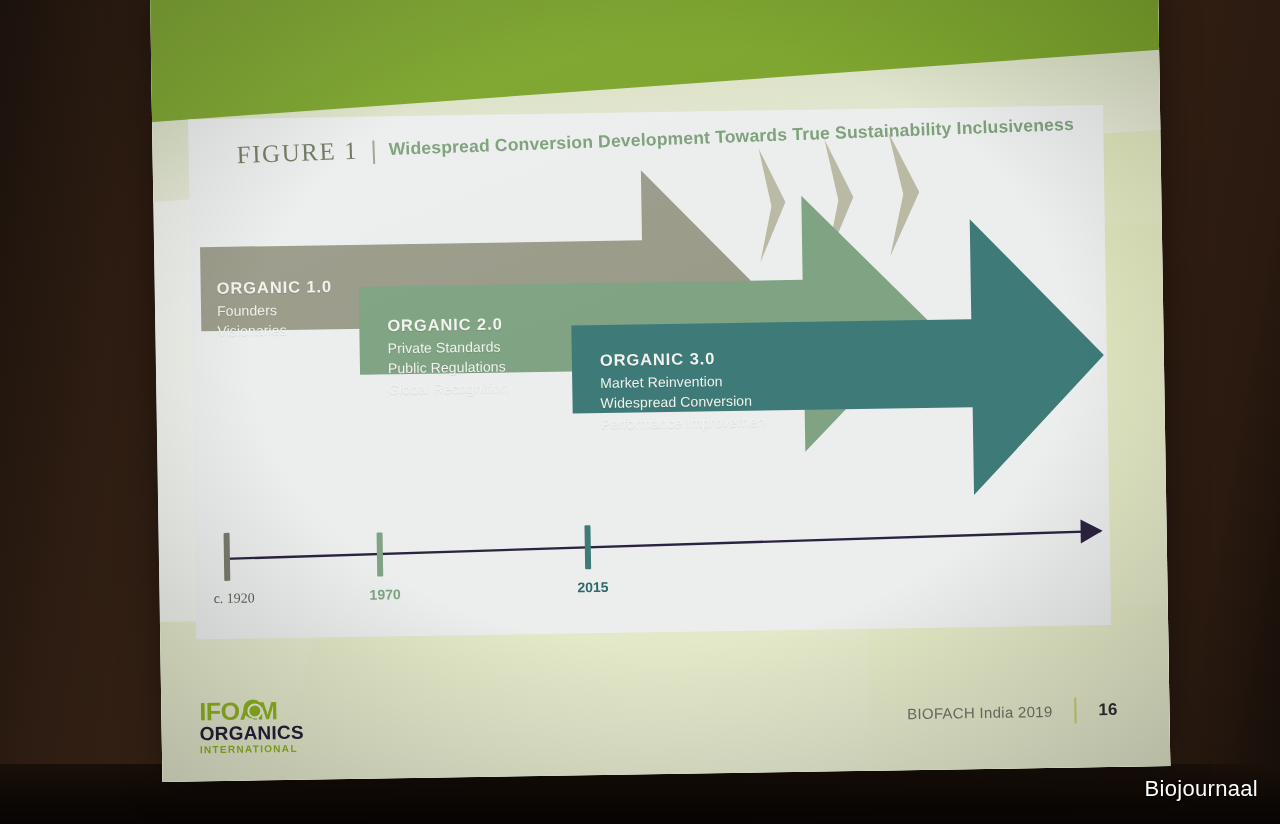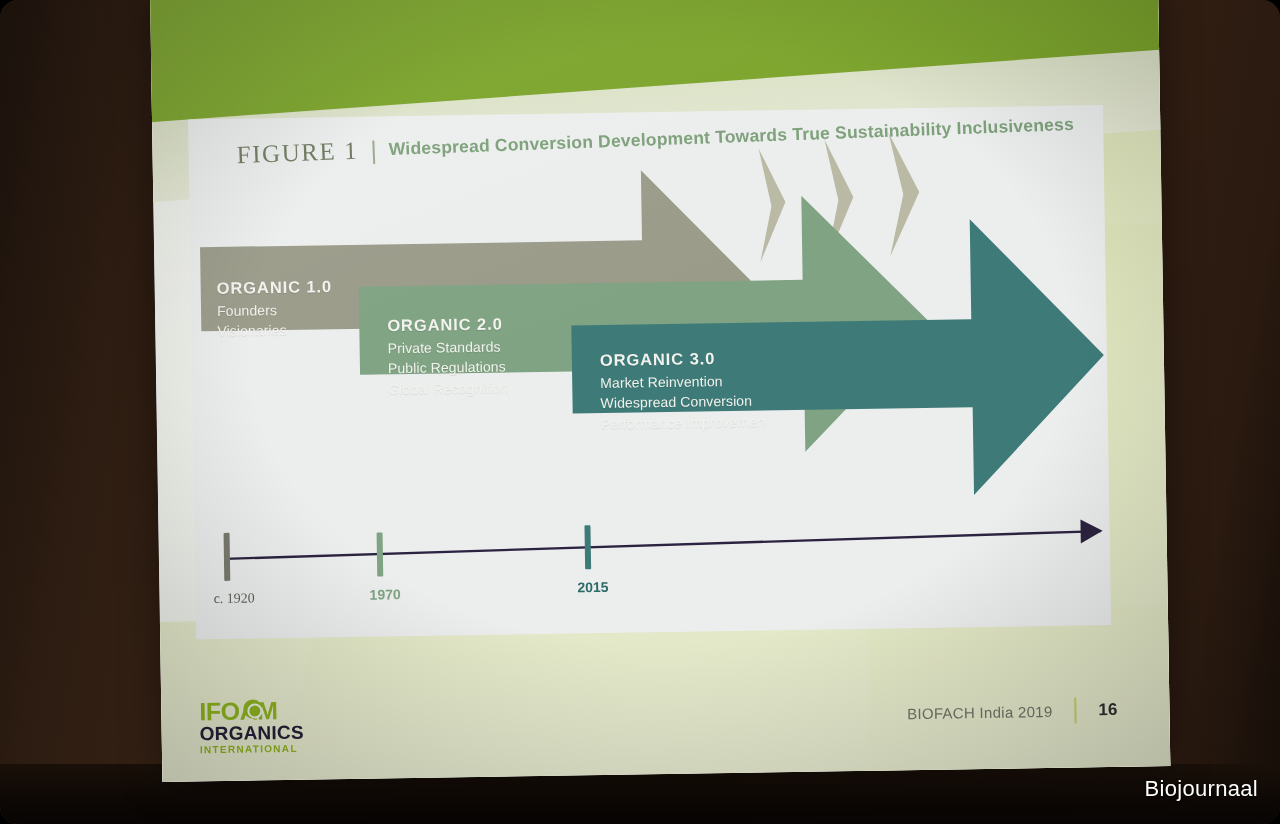--- a/index.html
+++ b/index.html
@@ -1,18 +1,18 @@
 <!DOCTYPE html>
 <html><head>
 <meta charset="utf-8">
 <style>
   html,body{margin:0;padding:0;background:#000;}
   body{width:1280px;height:824px;overflow:hidden;font-family:"Liberation Sans",sans-serif;}
 
-  #stage{position:relative;width:1280px;height:824px;overflow:hidden;background:#2b1b12;border-radius:18px;}
+  #stage{position:relative;width:1280px;height:824px;overflow:hidden;background:#2b1b12;}
 
   
   .wall{position:absolute;inset:0;
     background:
       linear-gradient(100deg,#1b120c 0%,#2e1d12 12%,#3a2416 30%,#3a2316 70%,#2a1a10 92%,#140d08 100%);
   }
   .wall-bottom{position:absolute;left:0;right:0;bottom:0;height:60px;
     background:linear-gradient(180deg,#1a1009 0%,#0d0805 60%,#070403 100%);}
 
   

